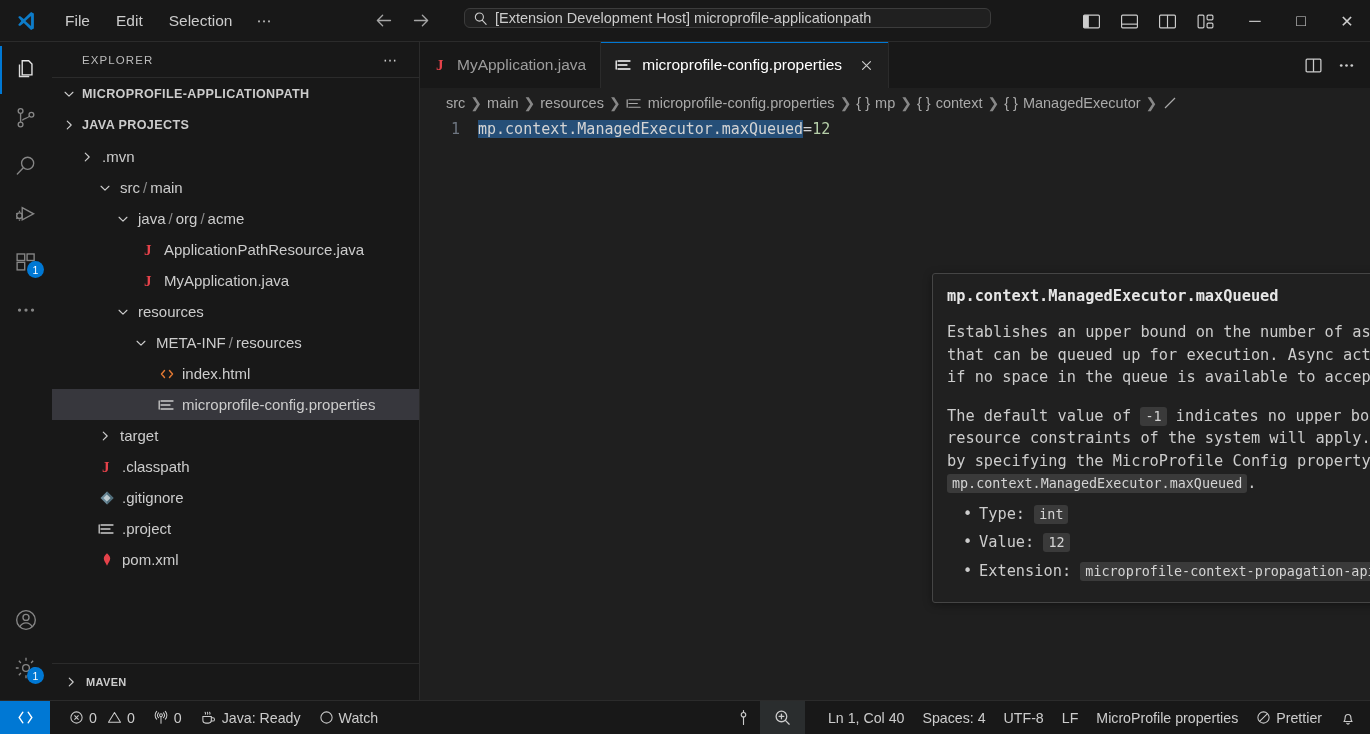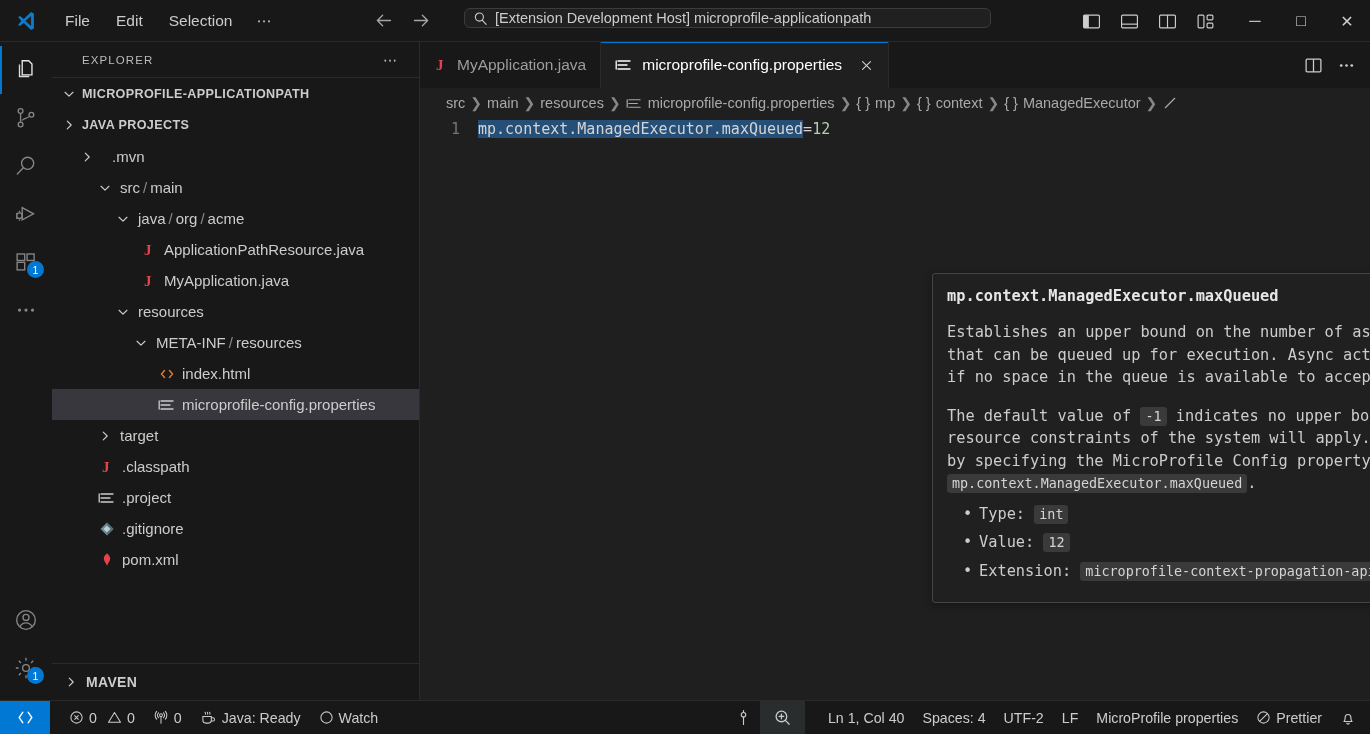--- a/index.html
+++ b/index.html
@@ -90,21 +90,21 @@
   .section-head.bordered { border-top: 1px solid #2b2b2b; }
   .row {
     height: 31px; display: flex; align-items: center; color: #cccccc; font-size: 15px;
     white-space: nowrap; position: relative;
   }
   .row.selected { background: #37373d; }
   .row .twisty { width: 18px; display: flex; align-items: center; justify-content: center; color: #cccccc; flex: 0 0 18px; }
   .row .ficon { width: 22px; display: flex; align-items: center; justify-content: center; flex: 0 0 22px; margin-right: 4px; }
   .sep { color: #8b8b8b; padding: 0 3px; }
   .maven-bar { border-top: 1px solid #2b2b2b; }
-  .maven-row { height: 36px; display:flex; align-items:center; gap:8px; padding-left: 12px; color:#cccccc; font-size:14px; font-weight:bold; letter-spacing:.35px;}
+  .maven-row { height: 36px; display:flex; align-items:center; gap:8px; padding-left: 12px; color:#cccccc; font-size:11px; font-weight:bold; letter-spacing:.35px;}
 
   
   .editor-area { flex: 1 1 auto; display: flex; flex-direction: column; min-width: 0; background: #1f1f1f; position: relative; }
   .tabbar { height: 46px; flex: 0 0 46px; background: #181818; display: flex; align-items: stretch; position: relative; }
   .tab {
     display: flex; align-items: center; gap: 9px; padding: 0 14px;
     font-size: 15.5px; color: #9d9d9d; background: #181818; position: relative;
     border-right: 1px solid #2b2b2b; min-width: 0;
   }
   .tab.active { background: #1f1f1f; color: #ffffff; }
@@ -331,21 +331,21 @@
           </span>
           <span>JAVA PROJECTS</span>
         </div>
 
         <div class="row" style="padding-left:26px">
           <span class="twisty">
             <svg width="14" height="14" viewBox="0 0 16 16" fill="none" stroke="#cccccc" stroke-width="1.3">
                 <path d="M6 3.5 10.5 8 6 12.5" stroke-linecap="round" stroke-linejoin="round"></path>
               </svg>
           </span>
-          <span style="margin-left:16px">.mvn</span>
+          <span style="margin-left:6px">.mvn</span>
         </div>
 
         <div class="row" style="padding-left:44px">
           <span class="twisty">
             <svg width="14" height="14" viewBox="0 0 16 16" fill="none" stroke="#cccccc" stroke-width="1.3">
                 <path d="M3.5 6 8 10.5 12.5 6" stroke-linecap="round" stroke-linejoin="round"></path>
               </svg>
           </span>
           <span style="margin-left:6px">src</span>
           <span class="sep">/</span>
@@ -434,36 +434,36 @@
           <span class="ficon">
             <svg width="16" height="18" viewBox="0 0 16 18">
                 <text x="3" y="14" font-family="Liberation Serif, serif" font-size="15" font-weight="bold" fill="#e5424a">J</text>
               </svg>
           </span>
           <span>.classpath</span>
         </div>
 
         <div class="row" style="padding-left:44px">
           <span class="ficon">
-            <svg width="18" height="16" viewBox="0 0 18 16" fill="none" stroke="#cccccc" stroke-width="1.3" stroke-linecap="round">
-              <path d="M3 4h12M3 8h9M3 12h12M1.2 4v8"></path>
-            </svg>
-          </span>
-          <span>.project</span>
-        </div>
-
-        <div class="row" style="padding-left:44px">
-          <span class="ficon">
             <svg width="16" height="16" viewBox="0 0 16 16">
               <path d="M8 1.5 14.5 8 8 14.5 1.5 8z" fill="#6b8a99"></path>
               <path d="M8 1.5 14.5 8 8 14.5z" fill="#4e6b78"></path>
               <path d="M8 4.4 11.6 8 8 11.6 4.4 8z" fill="#cfd8dc" opacity=".85"></path>
             </svg>
           </span>
           <span>.gitignore</span>
+        </div>
+
+        <div class="row" style="padding-left:44px">
+          <span class="ficon">
+            <svg width="18" height="16" viewBox="0 0 18 16" fill="none" stroke="#cccccc" stroke-width="1.3" stroke-linecap="round">
+              <path d="M3 4h12M3 8h9M3 12h12M1.2 4v8"></path>
+            </svg>
+          </span>
+          <span>.project</span>
         </div>
 
         <div class="row" style="padding-left:44px">
           <span class="ficon">
             <svg width="16" height="18" viewBox="0 0 16 18">
               <path d="M8 2.2c2.2 1.9 3.2 3.6 3.2 5.4 0 2.1-1.4 3.6-3.2 7.2-1.8-3.6-3.2-5.1-3.2-7.2 0-1.8 1-3.5 3.2-5.4z" fill="#e5424a"></path>
             </svg>
           </span>
           <span>pom.xml</span>
         </div>
@@ -661,21 +661,21 @@
       </span>
     </div>
 
     <div class="sb-item" style="margin-left:14px">
       <span>Ln 1, Col 40</span>
     </div>
     <div class="sb-item">
       <span>Spaces: 4</span>
     </div>
     <div class="sb-item">
-      <span>UTF-2</span>
+      <span>UTF-8</span>
     </div>
     <div class="sb-item">
       <span>LF</span>
     </div>
     <div class="sb-item">
       <span>MicroProfile properties</span>
     </div>
     <div class="sb-item">
       <span>
         <svg width="15" height="15" viewBox="0 0 16 16" fill="none" stroke="#cccccc" stroke-width="1.1">

